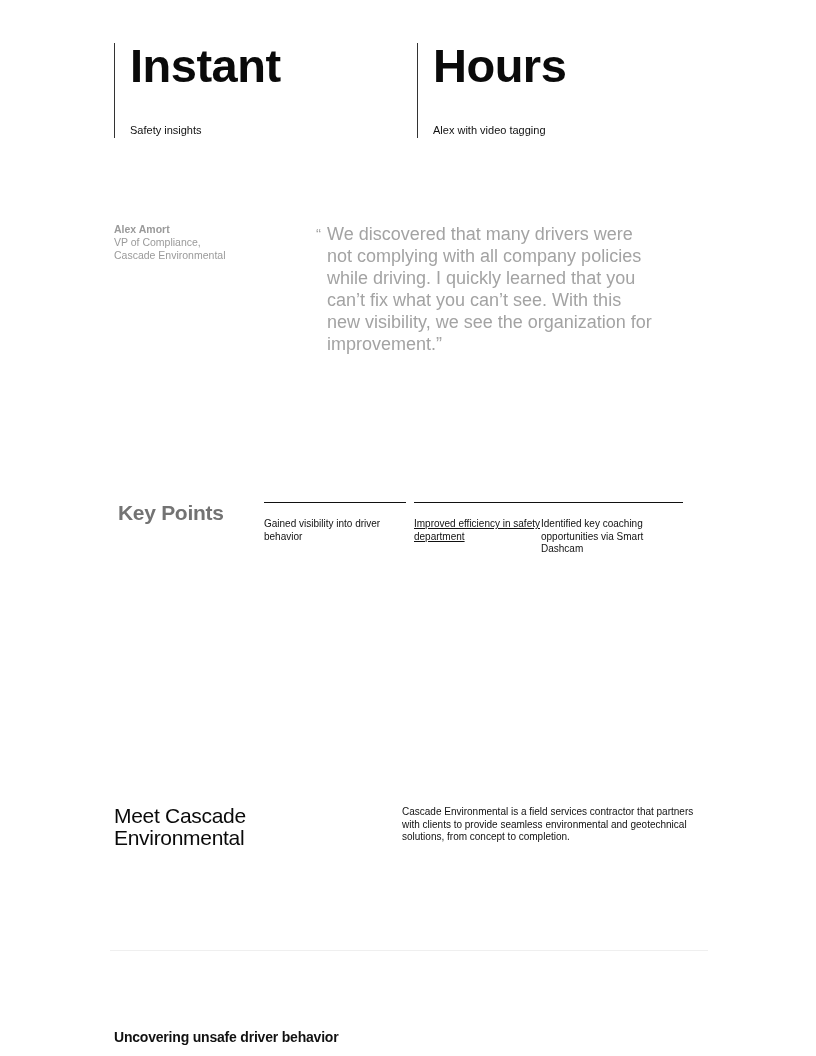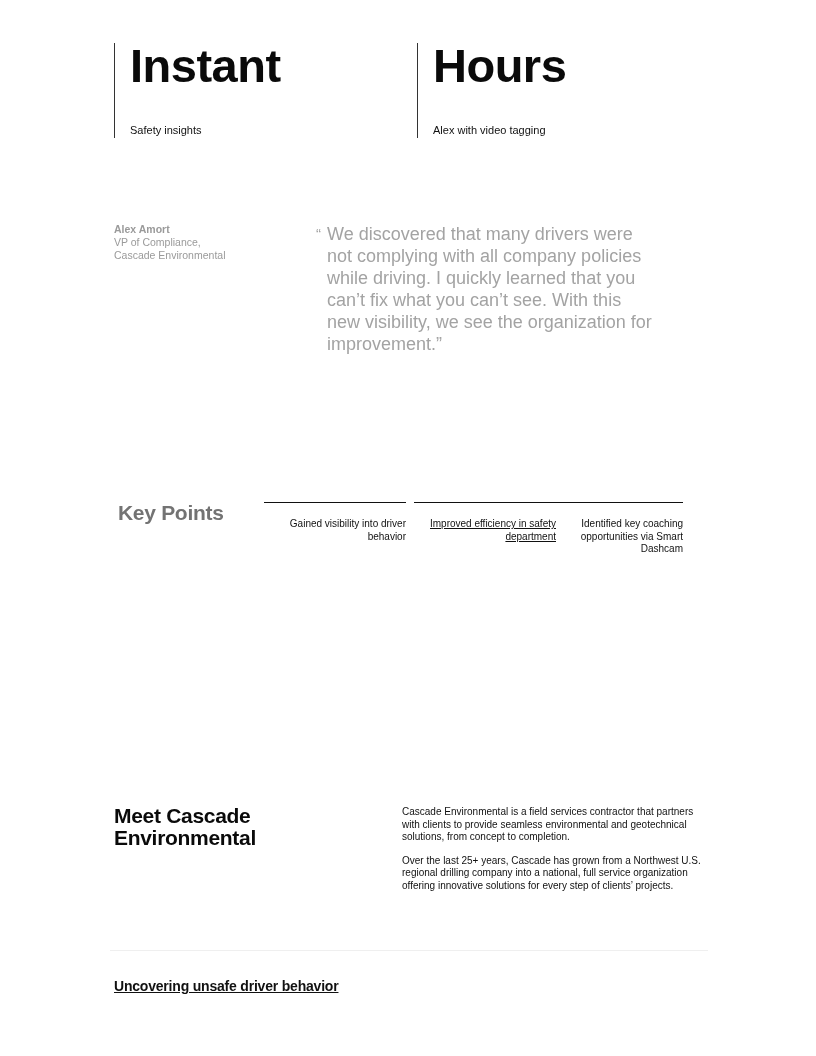--- a/index.html
+++ b/index.html
@@ -80,31 +80,30 @@
     }
     .key-item {
       position: absolute;
       top: 502px;
       width: 142px;
       border-top: 1.5px solid #111;
       padding-top: 15px;
       font-size: 10px;
       line-height: 12.5px;
       color: #111;
-      text-align: right;
     }
     .key-1 { left: 264px; }
     .key-2 { left: 414px; text-decoration: underline; }
     .key-3 { left: 541px; }
     .meet-title {
       position: absolute;
       left: 114px;
       top: 805px;
       font-size: 21px;
-      font-weight: bold;
+      font-weight: normal;
       line-height: 22px;
       letter-spacing: -0.3px;
       color: #0a0a0a;
       width: 200px;
     }
     .meet-body {
       position: absolute;
       left: 402px;
       top: 806px;
       width: 300px;
@@ -119,26 +118,25 @@
       position: absolute;
       left: 110px;
       top: 950px;
       width: 598px;
       height: 1px;
       background: #efefef;
     }
     .footer-title {
       position: absolute;
       left: 114px;
-      top: 978px;
+      top: 1029px;
       font-size: 14px;
       font-weight: bold;
       color: #111;
       letter-spacing: -0.2px;
-      text-decoration: underline;
     }
   </style>
 </head>
 <body>
 
 <div class="stat stat-1">
   <div class="stat-value">Instant</div>
   <div class="stat-label">Safety insights</div>
 </div>
 
@@ -159,18 +157,17 @@
 </div>
 
 <div class="key-title">Key Points</div>
 <div class="key-item key-1">Gained visibility into driver behavior</div>
 <div class="key-item key-2">Improved efficiency in safety department</div>
 <div class="key-item key-3">Identified key coaching opportunities via Smart Dashcam</div>
 
 <div class="meet-title">Meet Cascade Environmental</div>
 <div class="meet-body">
   <p>Cascade Environmental is a field services contractor that partners with clients to provide seamless environmental and geotechnical solutions, from concept to completion.</p>
-  <p>Over the last 25+ years, Cascade has grown from a Northwest U.S. regional drilling company into a national, full service organization offering innovative solutions for every step of clients’ projects.</p>
 </div>
 
 <div class="divider"></div>
 
 <div class="footer-title">Uncovering unsafe driver behavior</div>
 
 </body></html>

